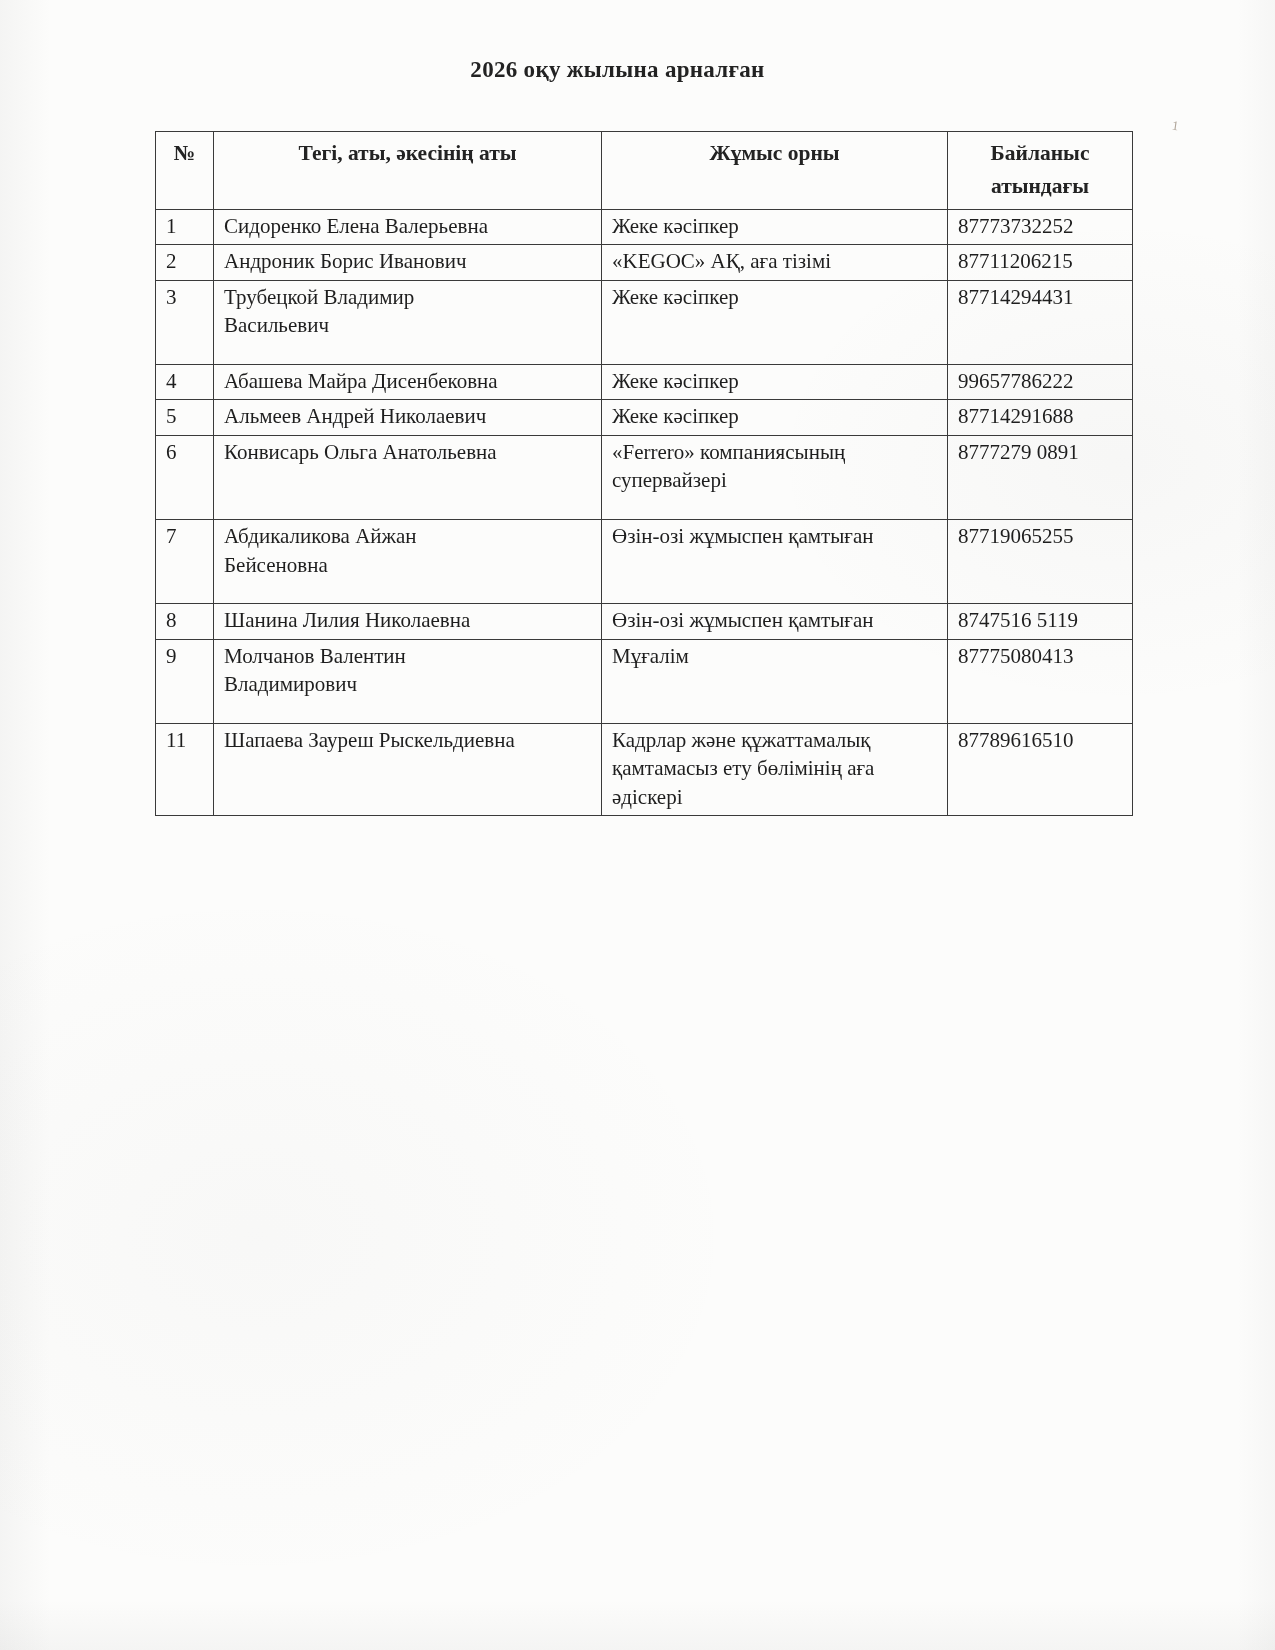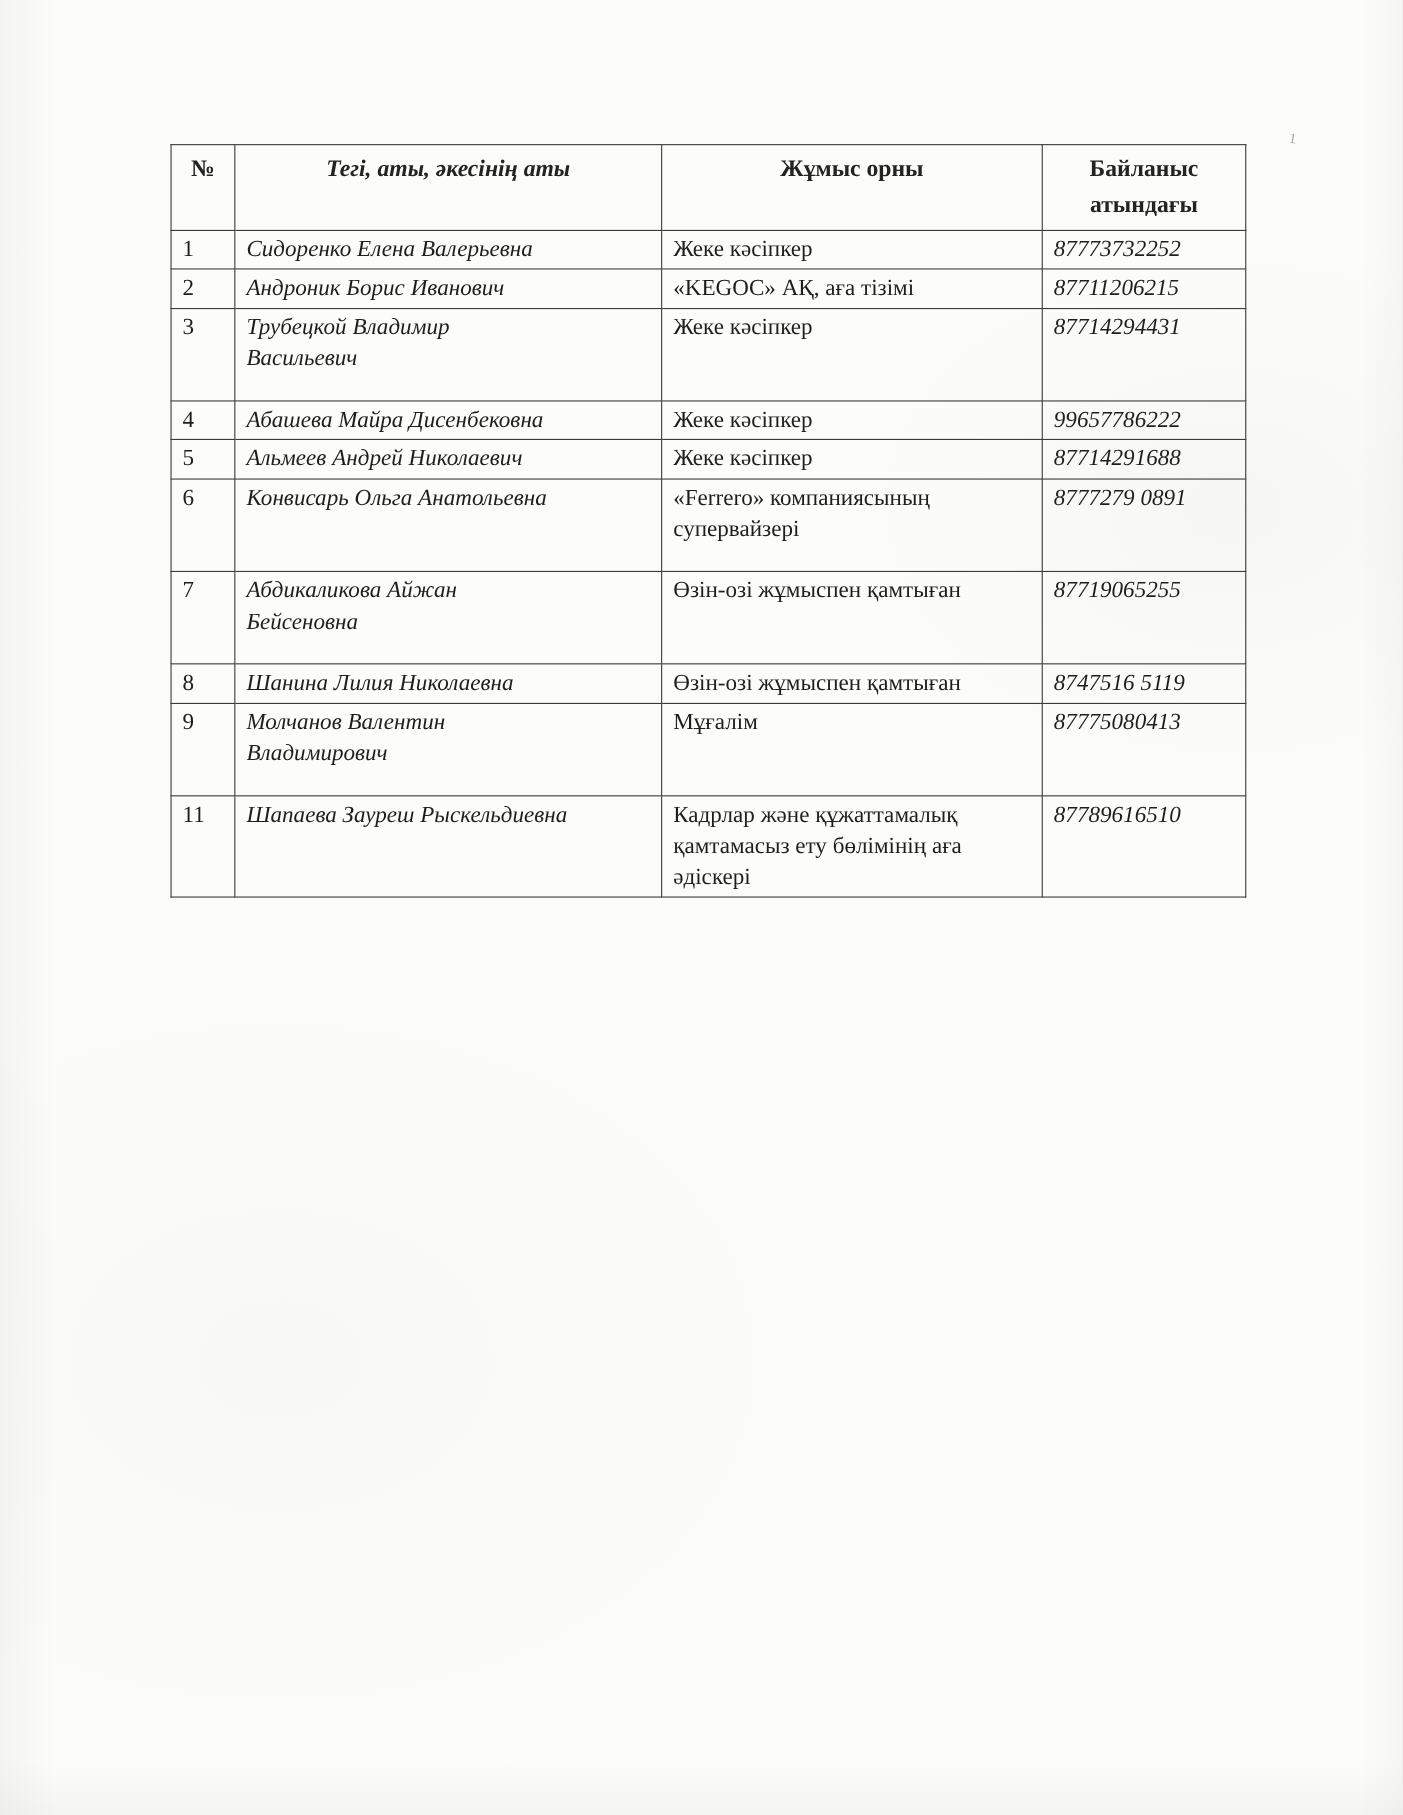--- a/index.html
+++ b/index.html
@@ -69,34 +69,35 @@
     line-height: 1.55;
     color: #232323;
   }
   table.members td {
     padding: 2px 8px 4px 10px;
     line-height: 1.36;
     white-space: pre-line;
     color: #1e1e1e;
   }
   .col-num   { width: 45px; }
-  .col-name  { width: 375px; font-style: italic; }
+  .col-name  { width: 375px; }
   .col-work  { width: 333px; }
   .col-phone { width: 172px; }
   td.col-num  { padding-left: 9px; text-align: left; }
   td.col-name { padding-left: 12px; margin-top: 14px; }
-  td.col-phone { padding-left: 10px; white-space: normal; font-style: italic; }
+  td.col-phone { padding-left: 10px; white-space: normal; }
   tr.pad-med td { padding-bottom: 24px; }
 </style>
 </head>
 <body>
 
 <div class="page">
 
   <div class="doc-title">
+    <div>2026 оқу жылына арналған</div>
   </div>
 
   <span class="corner-mark">1</span>
 
   <table class="members">
     <thead>
       <tr>
         <th class="col-num">№</th>
         <th class="col-name">Тегі, аты, әкесінің аты</th>
         <th class="col-work">Жұмыс орны</th>

